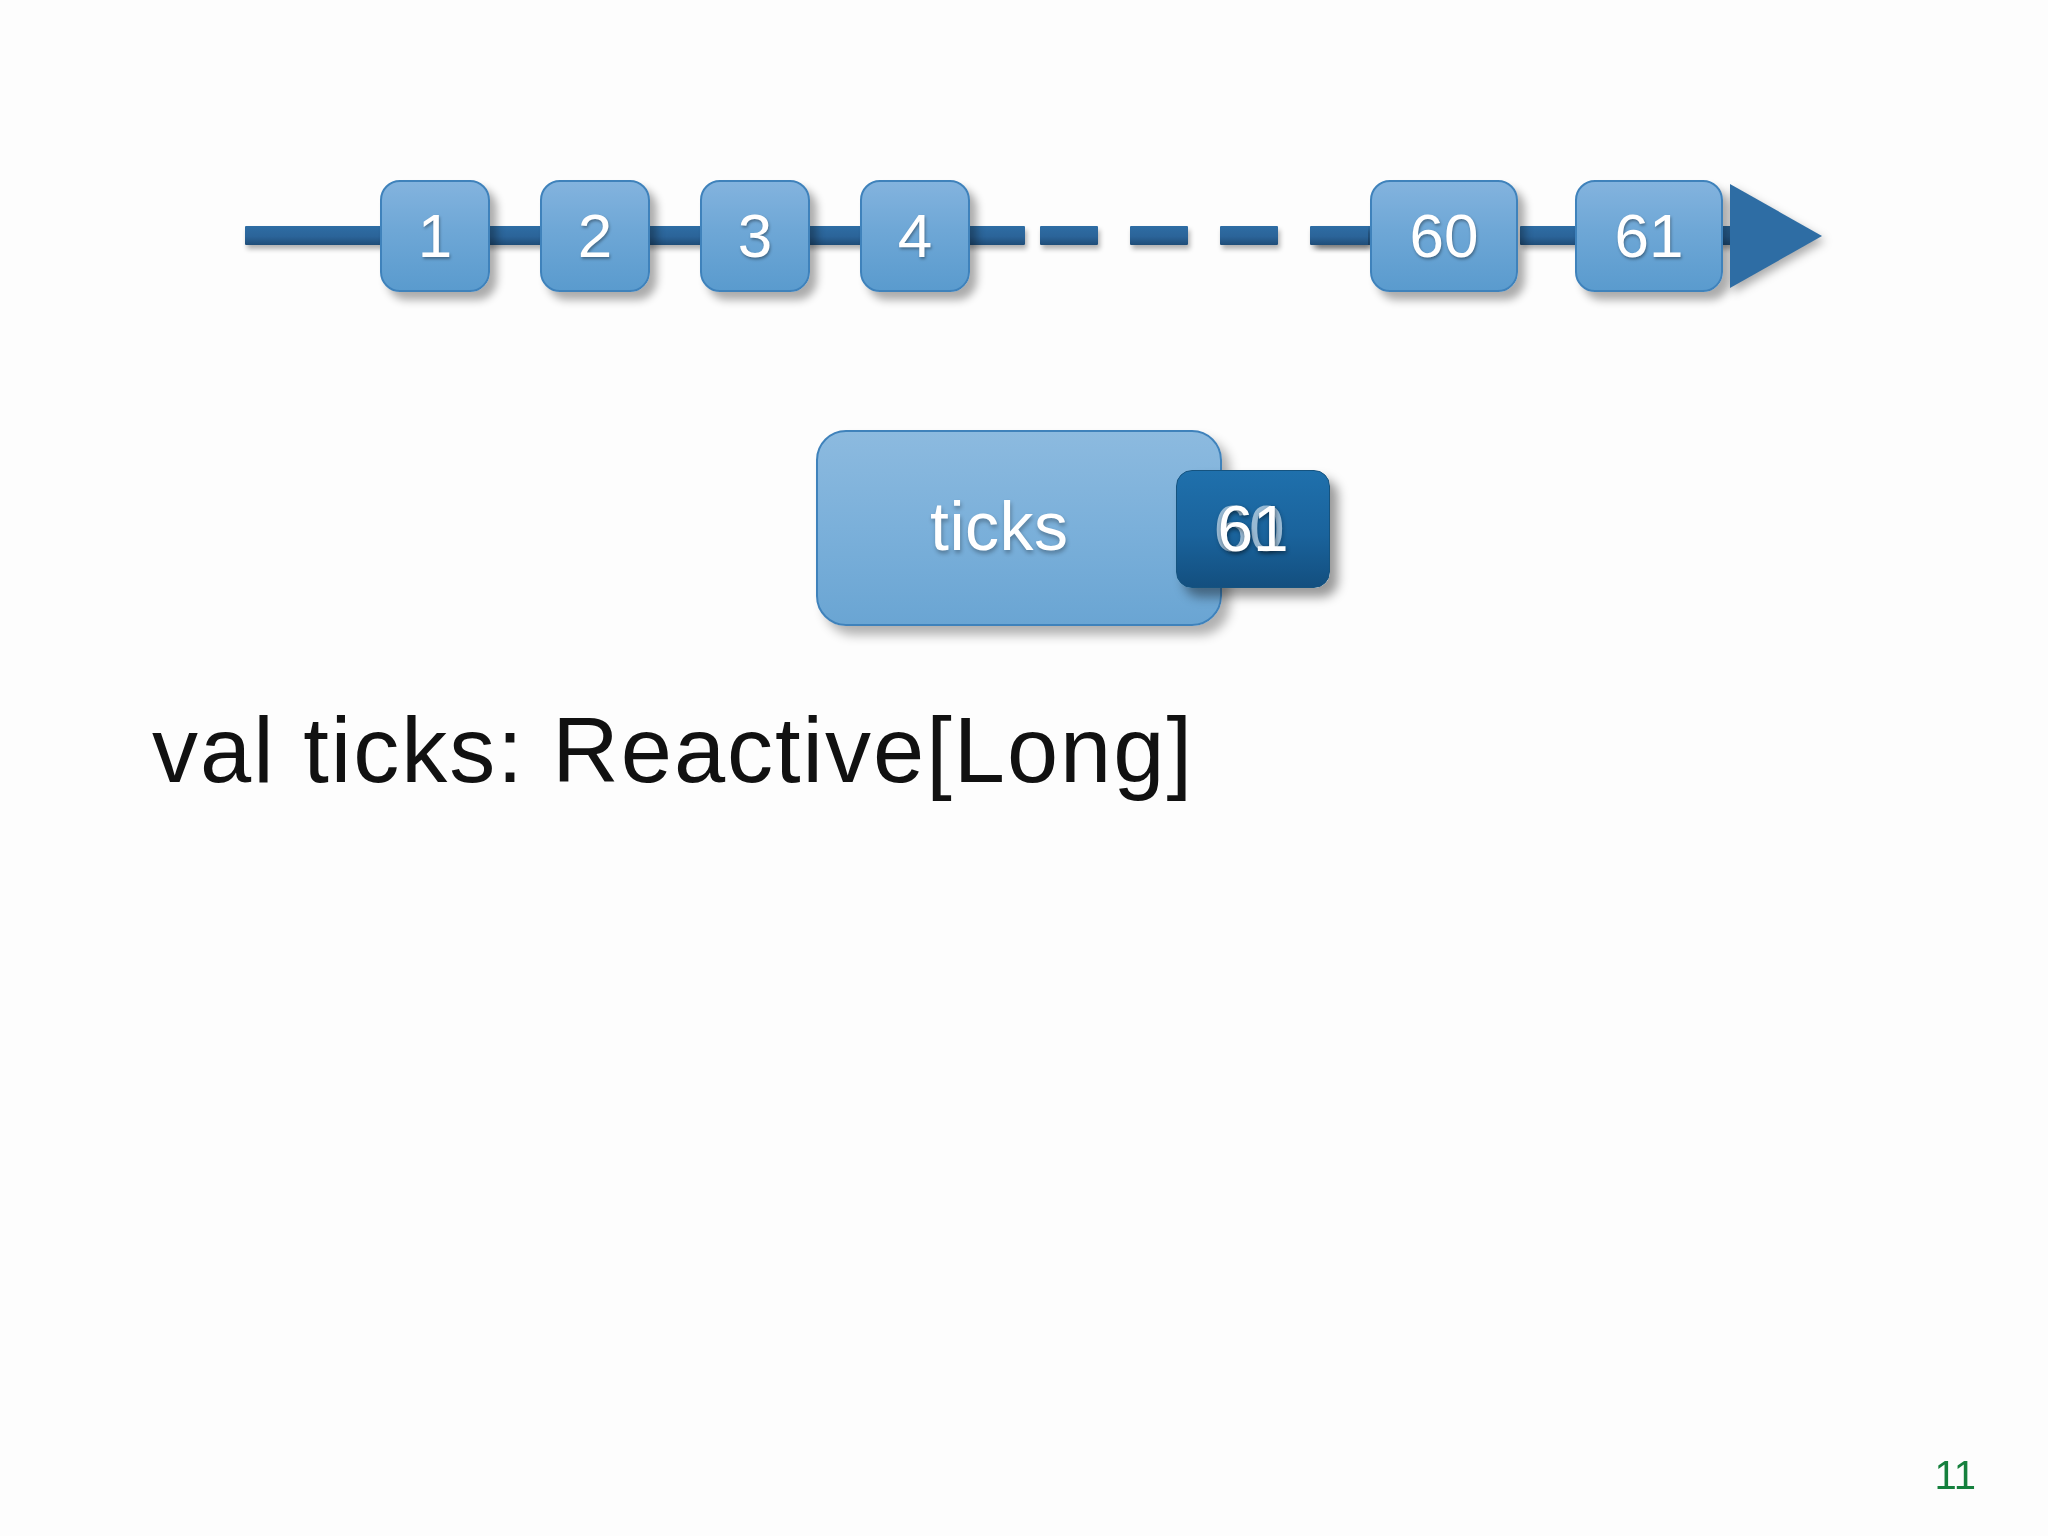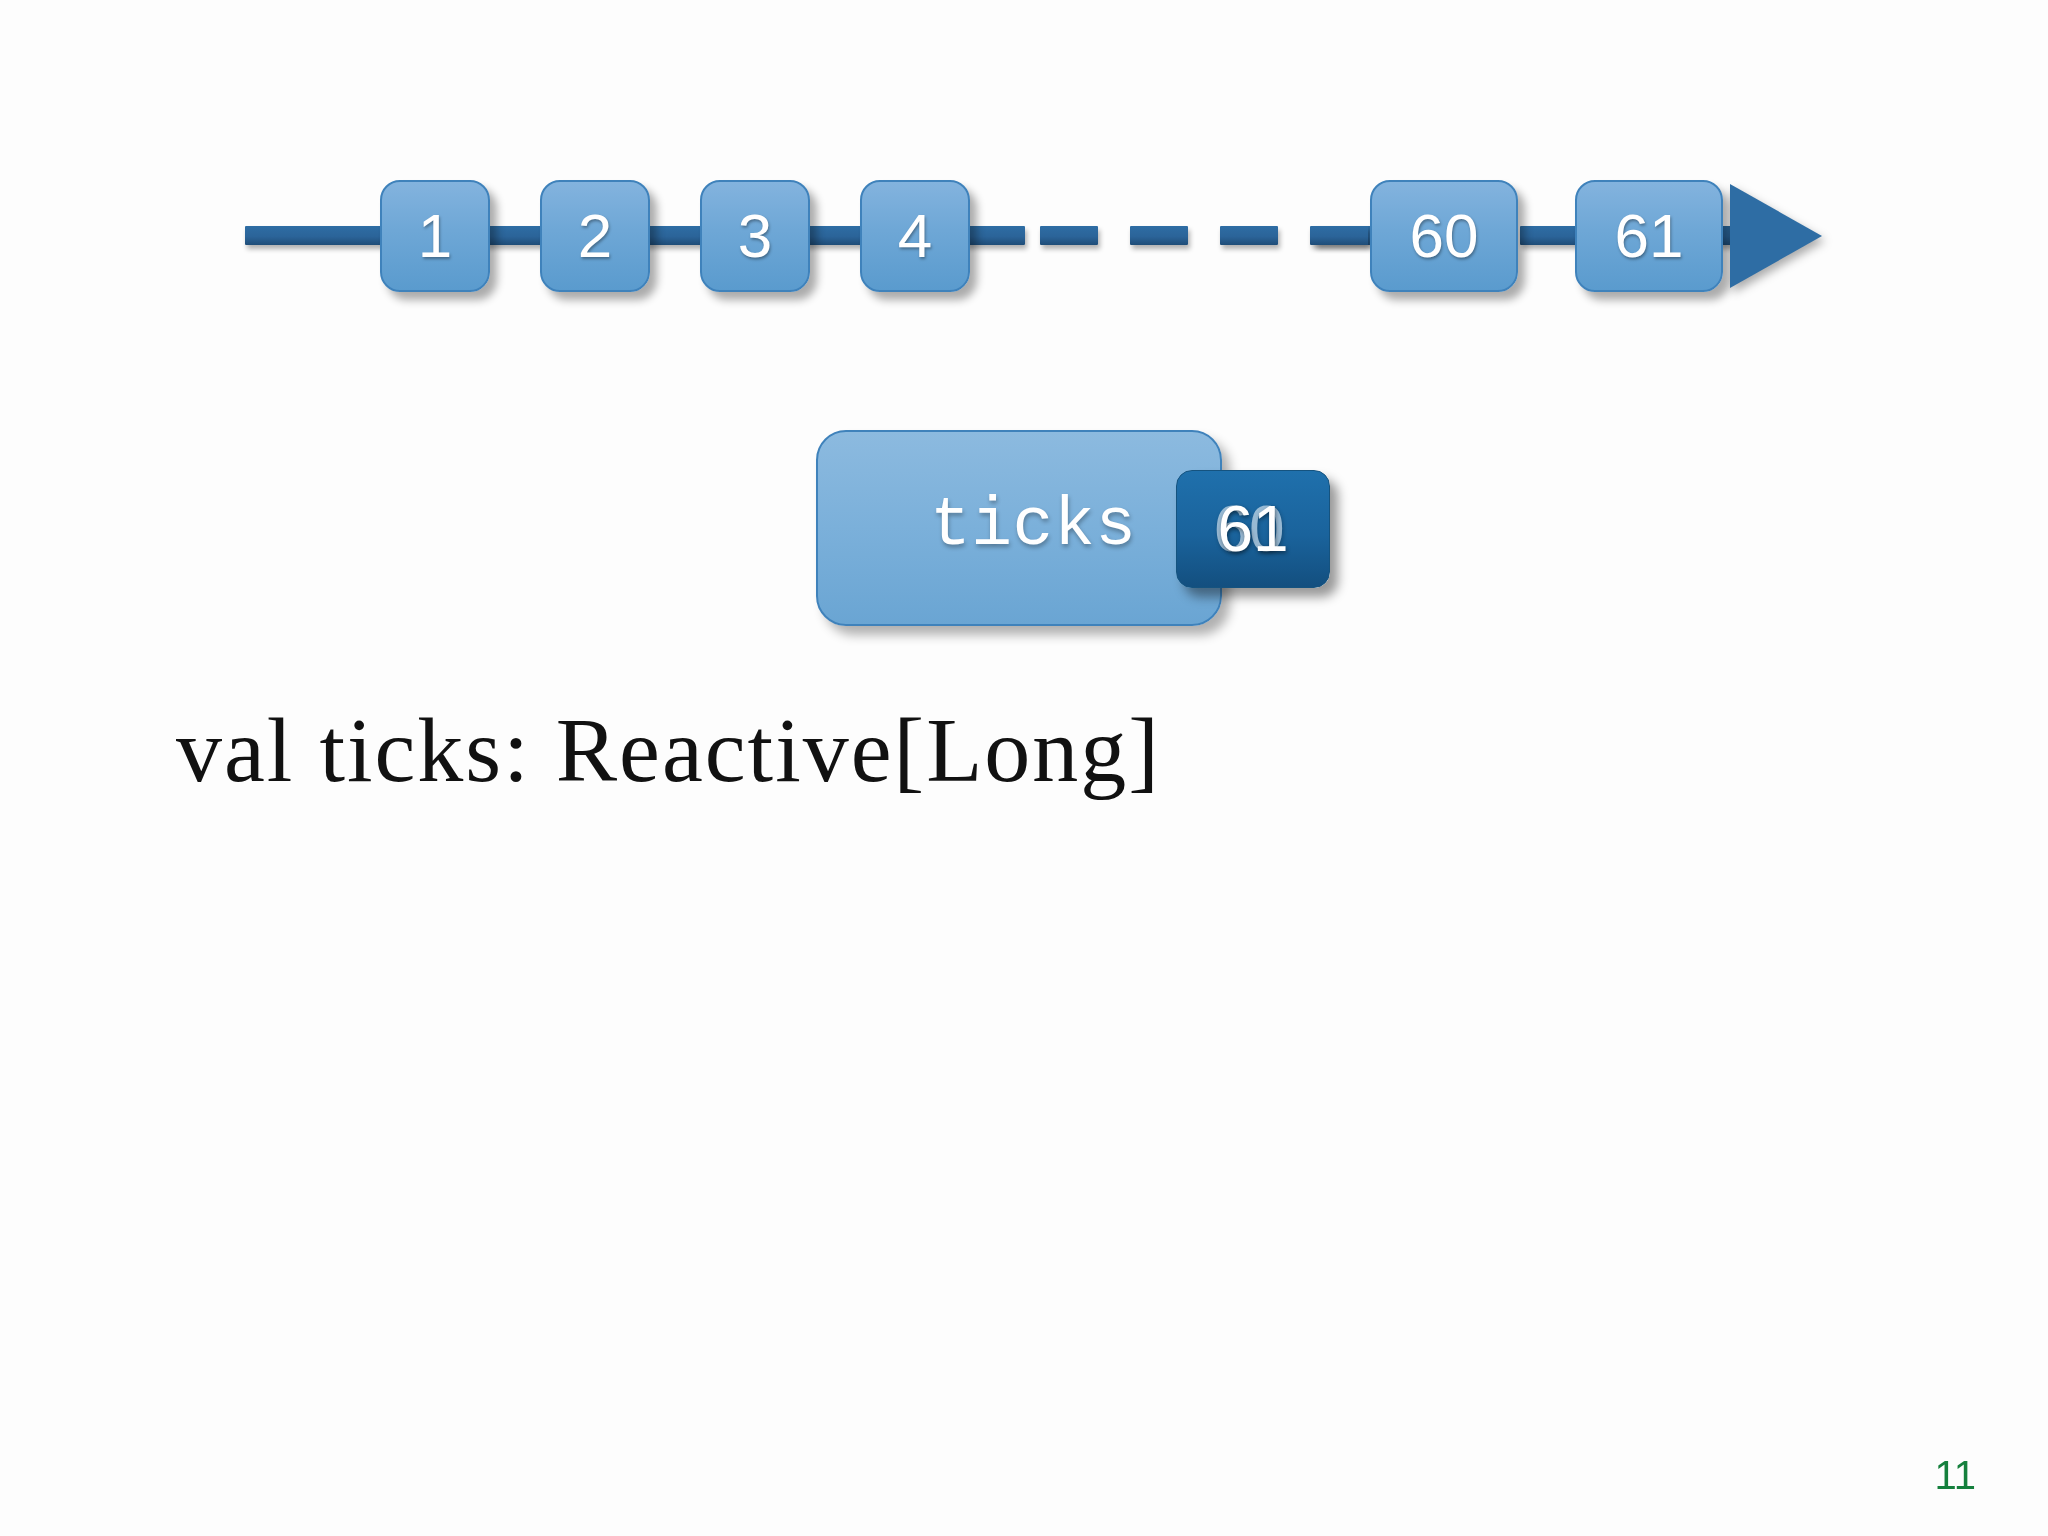--- a/index.html
+++ b/index.html
@@ -95,21 +95,21 @@
     box-sizing: border-box;
   }
 
   #callout-label {
     position: absolute;
     left: 930px;
     top: 492px;
     color: #ffffff;
     font-size: 68px;
     line-height: 1;
-    font-family: Liberation Mono, monospace;
+    font-family: Liberation Sans, sans-serif;
     text-shadow: 1px 3px 4px rgba(0,0,0,0.30);
     letter-spacing: 0.5px;
   }
 
   #value-badge {
     position: absolute;
     left: 1176px;
     top: 470px;
     width: 154px;
     height: 118px;
@@ -138,24 +138,23 @@
   }
 
   
   #code-line {
     position: absolute;
     left: 152px;
     top: 700px;
     color: #111111;
     font-size: 92px;
     line-height: 1.1;
-    font-family: Liberation Serif, serif;
+    font-family: Liberation Sans, sans-serif;
     letter-spacing: 2px;
     white-space: pre;
-    margin-left: 24px;
   }
 
   
   #page-number {
     position: absolute;
     right: 72px;
     bottom: 38px;
     color: #15803d;
     font-size: 40px;
     font-family: "Liberation Sans", sans-serif;

